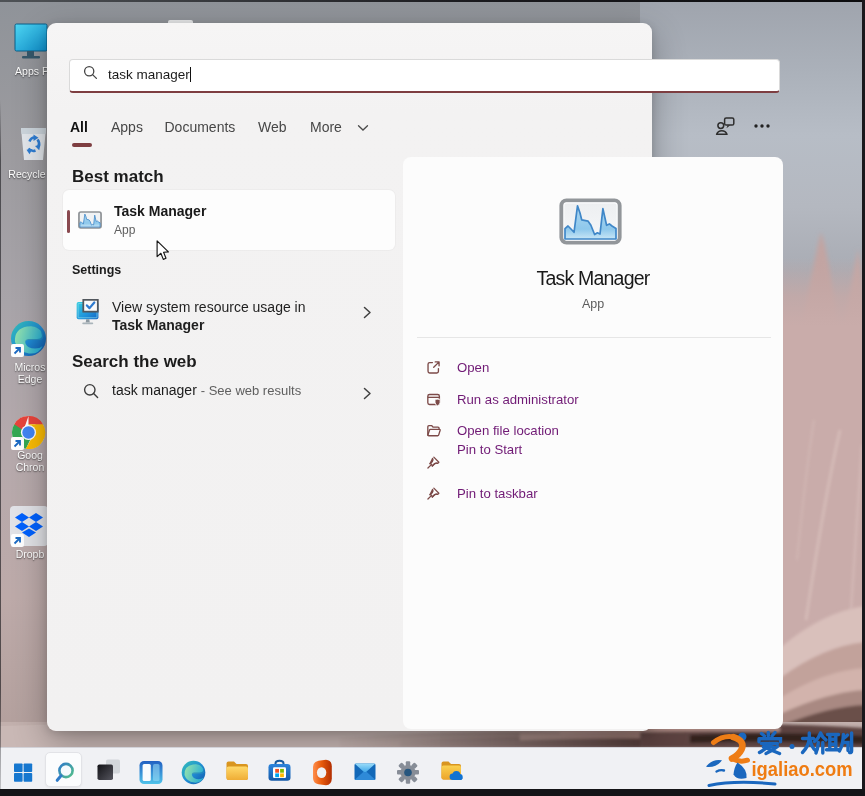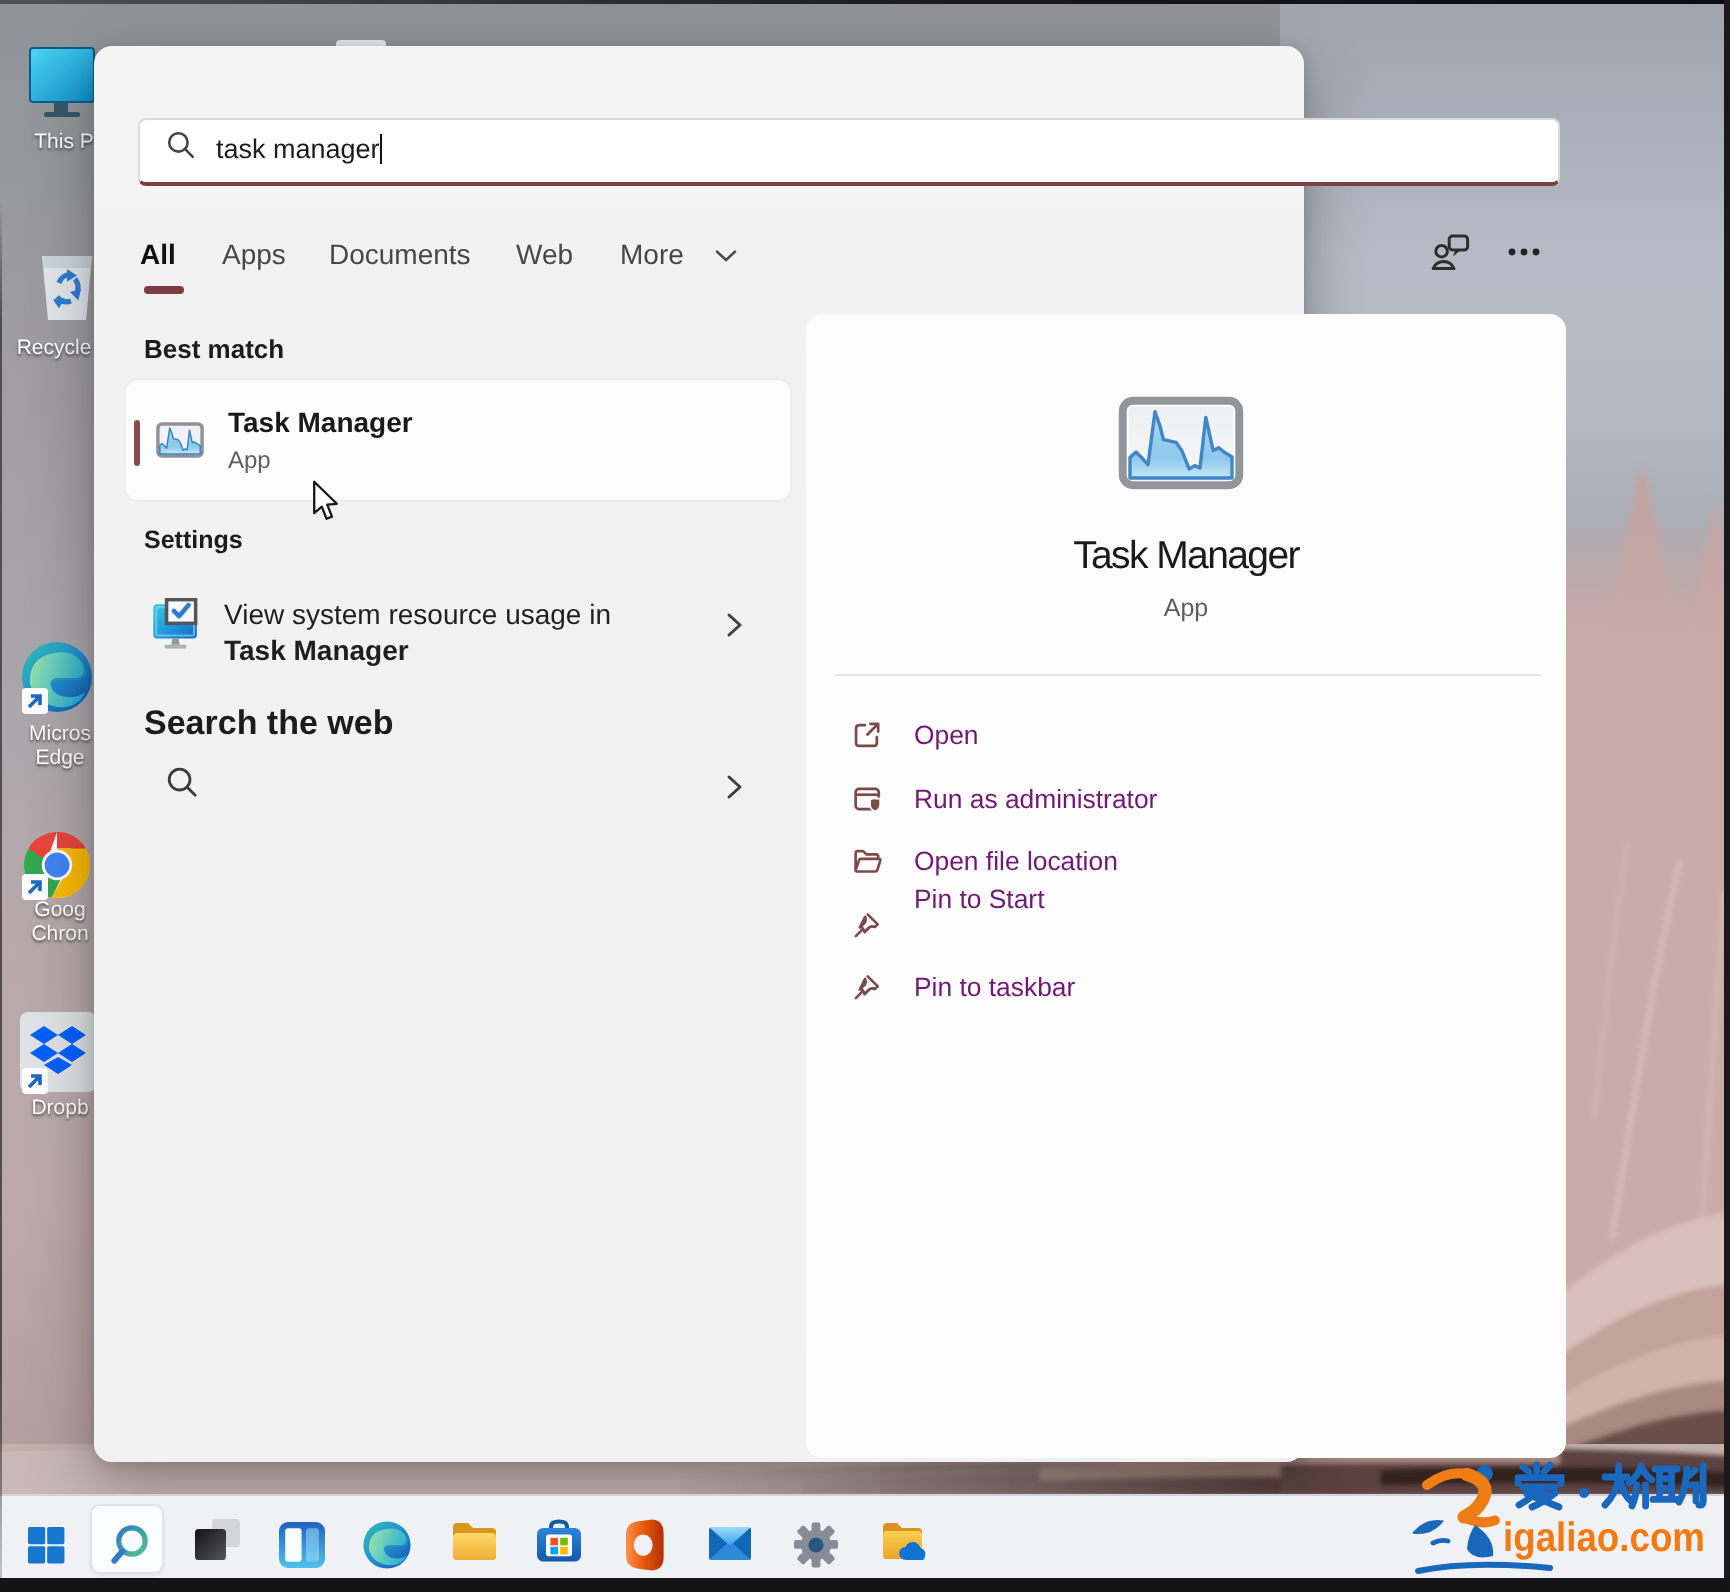--- a/index.html
+++ b/index.html
@@ -11,21 +11,21 @@
   #panel{left:47px;top:23px;width:605px;height:708px;background:linear-gradient(180deg,#f6f5f5 0,#f3f2f2 90px,#f2f1f1 100%);
          border-radius:9px;box-shadow:0 12px 34px rgba(0,0,0,.30),0 2px 8px rgba(0,0,0,.14);}
   #notch{left:168px;top:20px;width:25px;height:4px;background:#e9eaeb;border-radius:2px 2px 0 0;}
   #sbox{left:22px;top:36px;width:709px;height:31px;background:#fff;
         border:1px solid #dadada;border-bottom:2px solid #7e3e41;border-radius:4px;}
   #stext{left:61px;top:44px;font-size:13.5px;color:#1b1b1b;}
   #scursor{left:143px;top:44px;width:1px;height:15px;background:#111;}
   .tab{top:96px;font-size:14px;color:#474747;}
   .tabsel{font-weight:bold;color:#111;}
   #tabline{left:25px;top:120px;width:20px;height:3.5px;background:#7e3e41;border-radius:2px;}
-  #lbl-best{left:25px;top:144px;font-size:13px;font-weight:bold;color:#1c1c1c;}
+  #lbl-best{left:25px;top:144px;font-size:17px;font-weight:bold;color:#1c1c1c;}
   #card1{left:16px;top:167px;width:332px;height:60px;background:#fdfdfd;border-radius:6px;
          box-shadow:0 0 0 1px rgba(0,0,0,.025);}
   #bar1{left:19.5px;top:187px;width:3.5px;height:23px;background:#8a4a50;border-radius:2px;}
   #c1title{left:67px;top:180px;font-size:14px;font-weight:bold;color:#191919;}
   #c1app{left:67px;top:200px;font-size:12px;color:#5f5f5f;}
   #lbl-set{left:25px;top:240px;font-size:12.5px;font-weight:bold;color:#1c1c1c;}
   #setline{left:65px;top:276px;font-size:14px;color:#1f1f1f;line-height:17.5px;}
   #setline b{font-weight:bold;}
   #lbl-web{left:25px;top:329px;font-size:17px;font-weight:bold;color:#1c1c1c;}
   #webline{left:65px;top:359px;font-size:14px;color:#1b1b1b;}
@@ -147,21 +147,21 @@
     <defs>
         <linearGradient id="pcscr" x1="0" y1="0" x2="1" y2="1">
       <stop offset="0" stop-color="#4fd6f2"></stop>
           <stop offset="1" stop-color="#0e8ecb"></stop>
         </linearGradient>
       </defs>
     <rect x="1" y="1" width="32" height="27" rx="1.5" fill="url(#pcscr)" stroke="#0b5e88" stroke-width="1"></rect>
     <rect x="13" y="28" width="7" height="5" fill="#35586b"></rect>
     <rect x="8" y="33" width="18" height="2.5" rx="1" fill="#35586b"></rect>
   </svg>
-  <div class="dlabel abs" style="left:2px;top:66px;width:60px;">This P</div>
+  <div class="dlabel abs" style="left:2px;top:66px;width:60px;">Apps P</div>
 
   <svg class="abs" style="left:19px;top:124px;" width="29" height="38" viewBox="0 0 29 38">
     <path d="M2 4 L27 4 L24 36 L5 36 Z" fill="#e9eef2" opacity=".92"></path>
     <path d="M2 4 L27 4 L26.4 10 L2.6 10 Z" fill="#cdd6dd"></path>
     <g fill="none" stroke="#2f7ed4" stroke-width="2.6">
       <path d="M10.5 17.5 Q12 13.5 15.5 13.5"></path>
       <path d="M18.5 15.5 Q21 18.5 19.5 22.5"></path>
       <path d="M16.5 26.5 Q12.5 28 9.5 24.5"></path>
     </g>
     <g fill="#2f7ed4">
@@ -297,20 +297,21 @@
   <div id="setline" class="abs">View system resource usage in<br><b>Task Manager</b></div>
   <svg class="abs" style="left:316px;top:283px;" width="9" height="13" viewBox="0 0 9 13">
     <path d="M1.5 1.5 L7 6.5 L1.5 11.5" fill="none" stroke="#3f3f3f" stroke-width="1.5" stroke-linecap="round" stroke-linejoin="round"></path>
   </svg>
 
   <div id="lbl-web" class="abs">Search the web</div>
   <svg class="abs" style="left:36px;top:360px;" width="16" height="16" viewBox="0 0 16 16">
     <circle cx="6.8" cy="6.8" r="5.2" fill="none" stroke="#3c3c3c" stroke-width="1.4"></circle>
     <line x1="10.6" y1="10.6" x2="14.6" y2="14.6" stroke="#3c3c3c" stroke-width="1.4" stroke-linecap="round"></line>
   </svg>
+  <div id="webline" class="abs">task manager <span>- See web results</span></div>
   <svg class="abs" style="left:316px;top:364px;" width="9" height="13" viewBox="0 0 9 13">
     <path d="M1.5 1.5 L7 6.5 L1.5 11.5" fill="none" stroke="#3f3f3f" stroke-width="1.5" stroke-linecap="round" stroke-linejoin="round"></path>
   </svg>
 
   <div id="card2" class="abs">
     <svg id="tmicon-b" class="abs" style="left:156px;top:41px;" width="63" height="47" viewBox="0 0 63 47">
       <defs>
         <linearGradient id="tmfillB" x1="0" y1="0" x2="0" y2="1">
           <stop offset="0" stop-color="#aed7f0"></stop>
             <stop offset=".7" stop-color="#8ec8ec"></stop>

